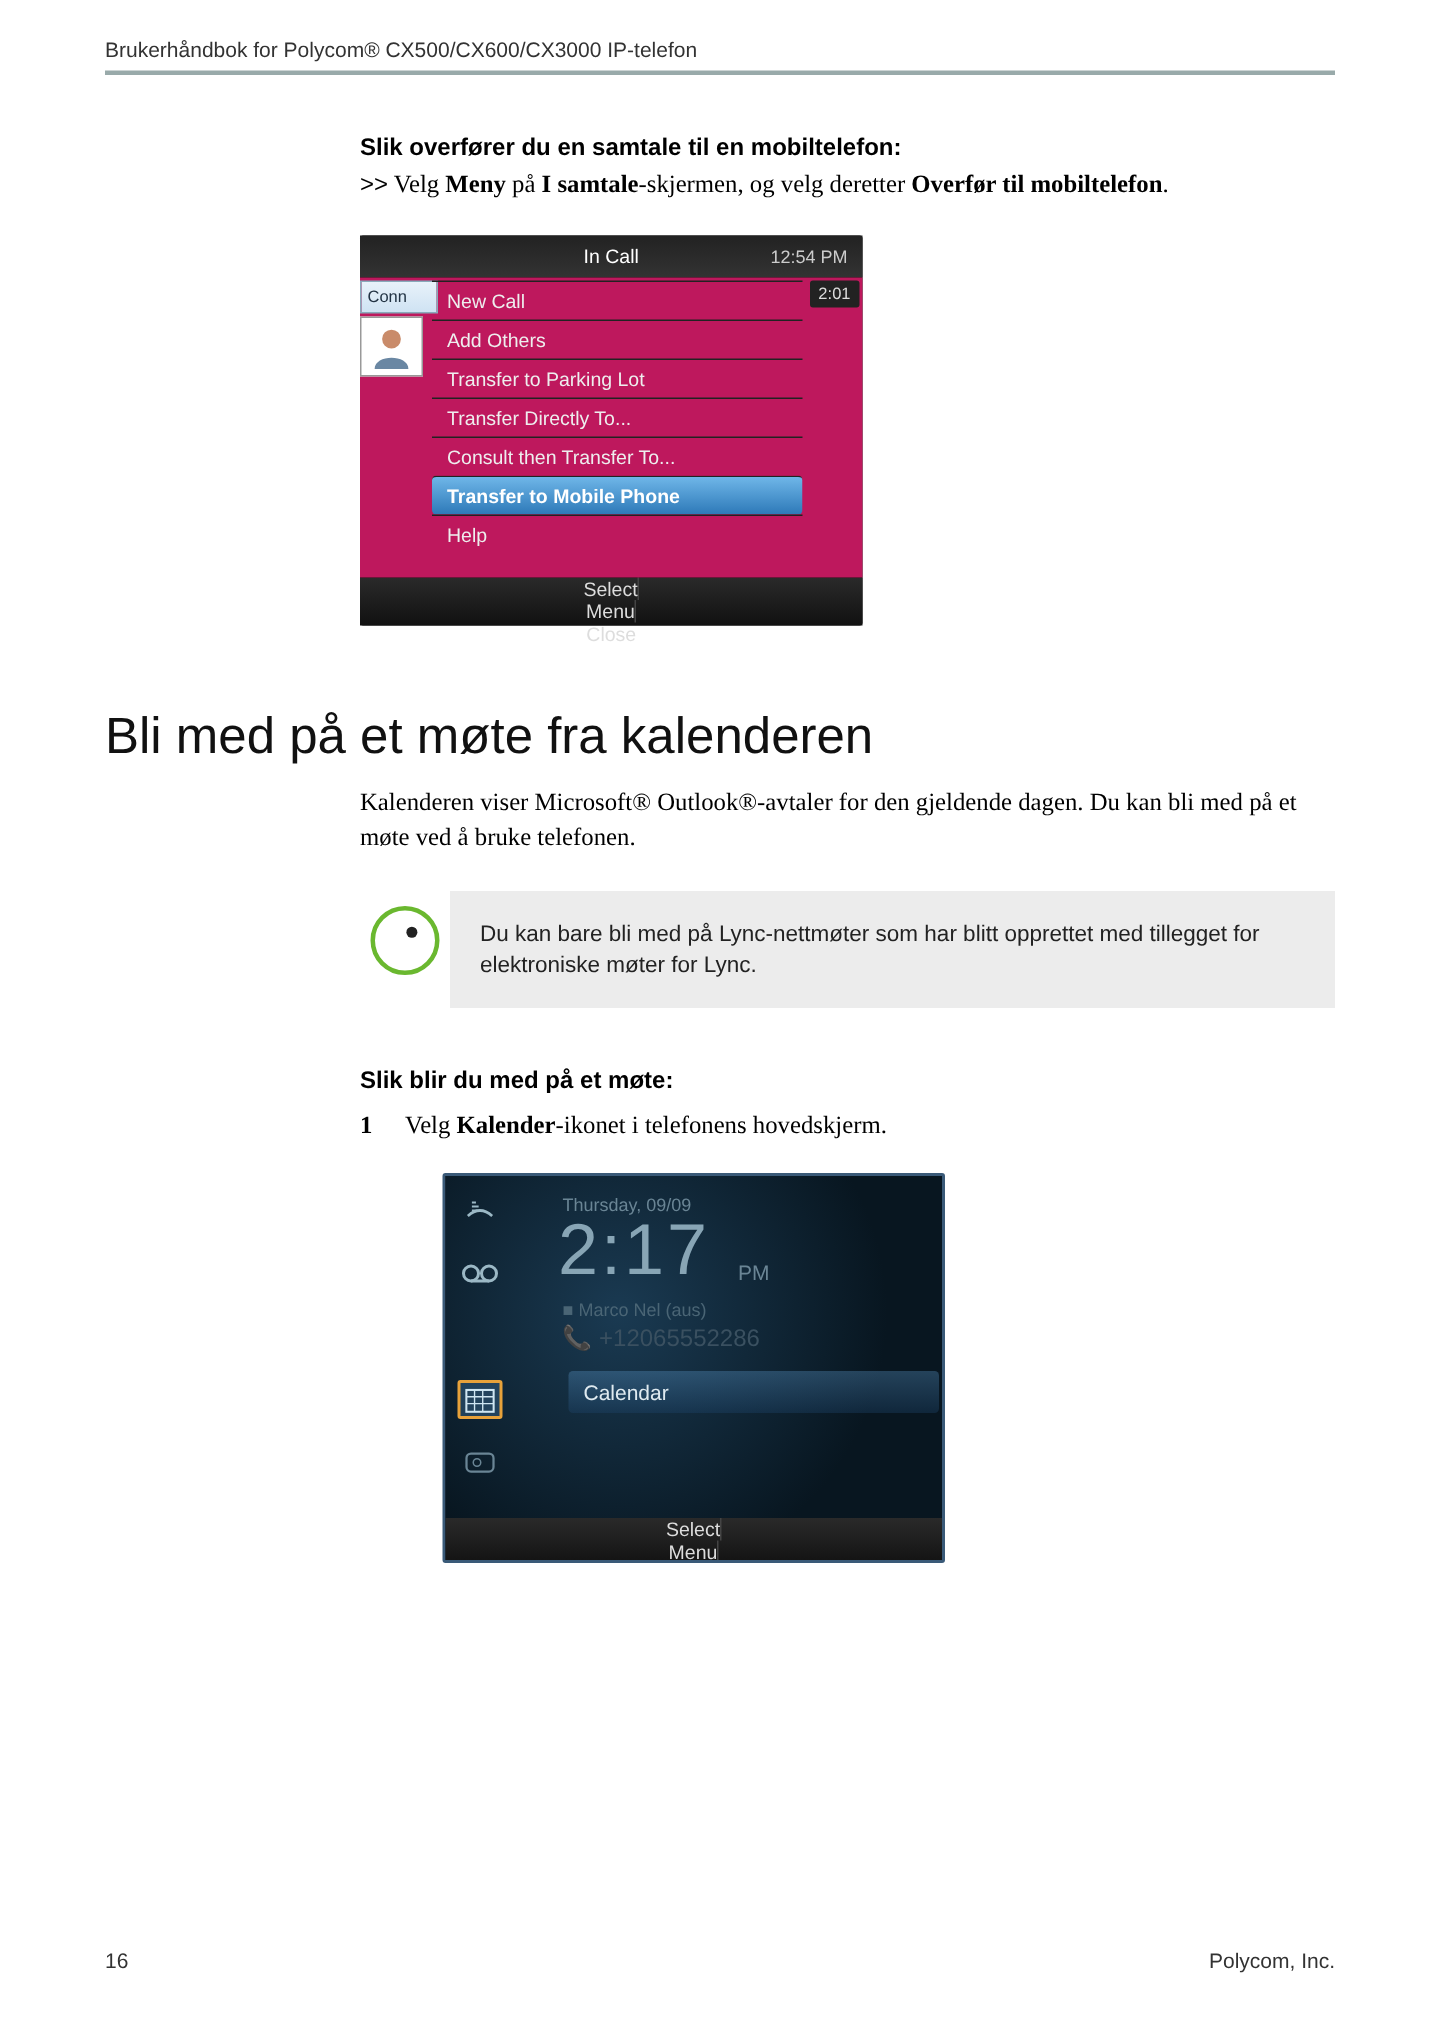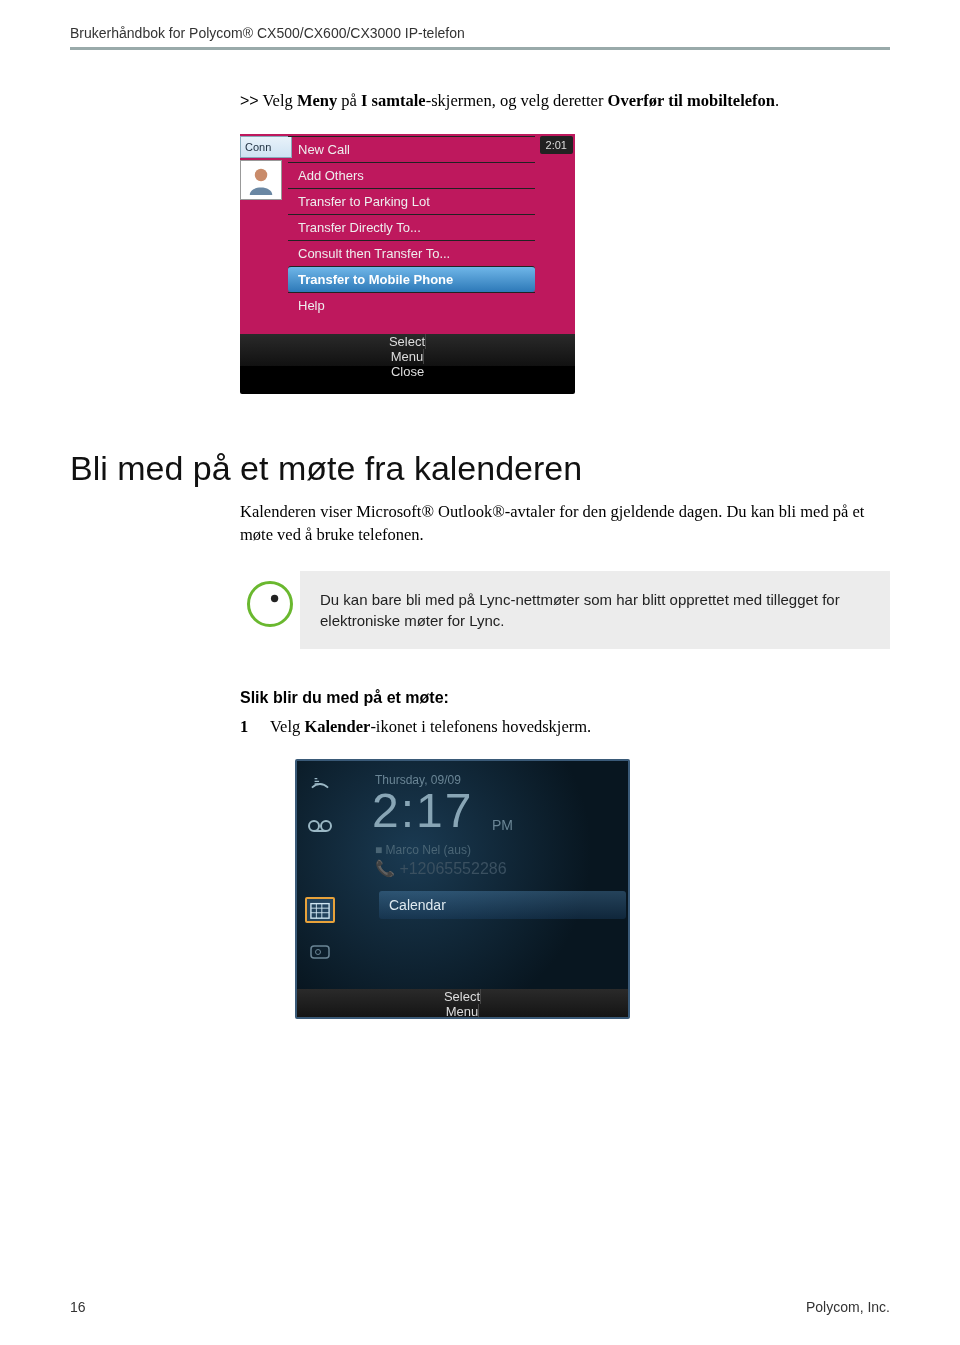--- a/index.html
+++ b/index.html
@@ -232,26 +232,31 @@
     color:#333;
   }
 </style>
 </head>
 <body>
 
 <div class="header-title">Brukerhåndbok for Polycom® CX500/CX600/CX3000 IP-telefon</div>
 <div class="header-rule"></div>
 
 <div class="content">
+  <div class="bold-sans">Slik overfører du en samtale til en mobiltelefon:</div>
   <div class="body-text arrowline">
     <span class="arrow">&gt;&gt;</span>
     <span>Velg </span><b>Meny</b><span> på </span><b>I samtale</b><span>-skjermen, og velg deretter </span><b>Overfør til mobiltelefon</b><span>.</span>
   </div>
 
   <div class="screenshot1">
+    <div class="topbar">
+      <span>In Call</span>
+      <span class="topbar-right">12:54 PM</span>
+    </div>
     <div class="ss1-body">
       <div class="conn-strip">Conn</div>
       <div class="avatar">
         <svg viewBox="0 0 24 24">
           <circle cx="12" cy="8" r="5" fill="#c98b6a"></circle>
           <path d="M3 24 C3 16 21 16 21 24 Z" fill="#6a87a3"></path>
         </svg>
       </div>
       <div class="badge-201">2:01</div>
       <div class="menu-list">

